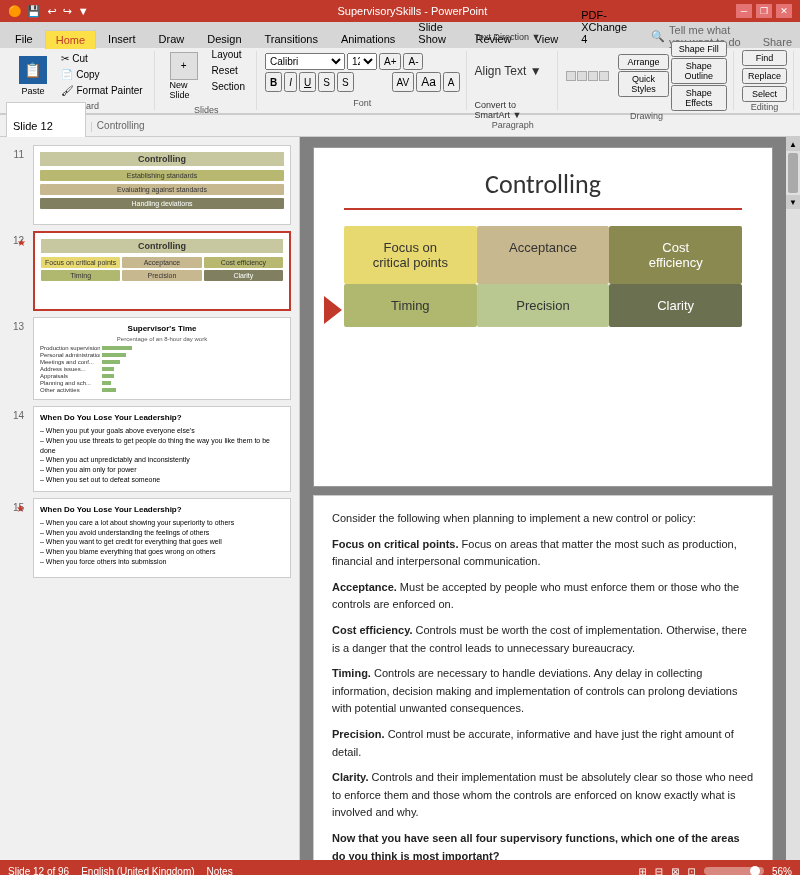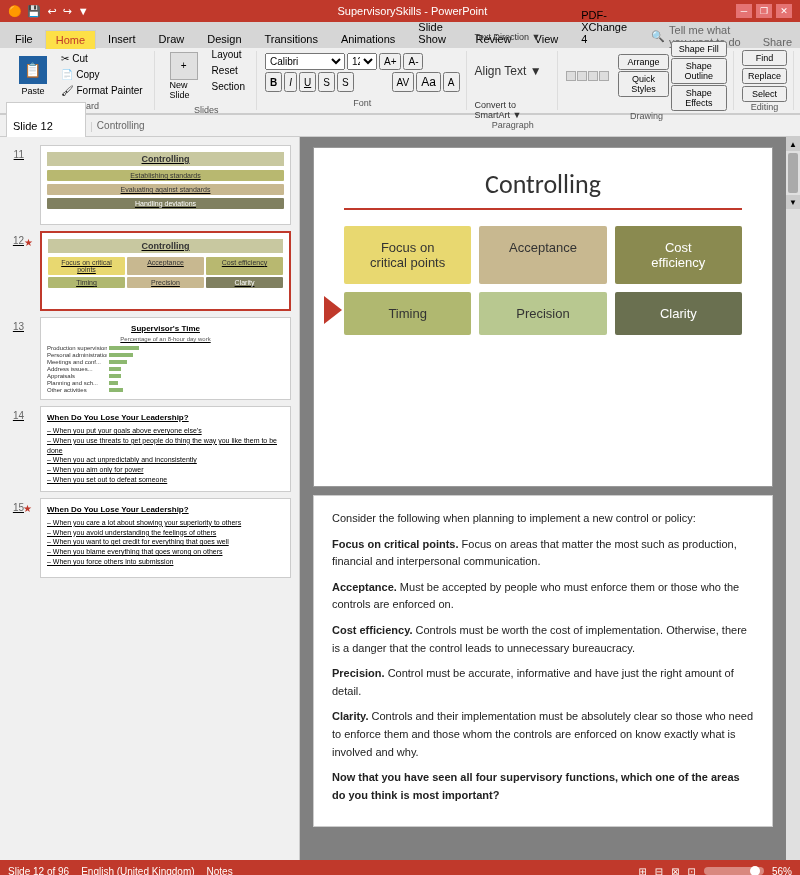--- a/index.html
+++ b/index.html
@@ -22,41 +22,41 @@
     .ribbon-big-btn { display: flex; flex-direction: column; align-items: center; padding: 4px 6px; cursor: pointer; font-size: 9px; border: 1px solid transparent; border-radius: 2px; }
     .ribbon-icon-big { width: 28px; height: 28px; background: #555; display: flex; align-items: center; justify-content: center; color: white; font-size: 14px; margin-bottom: 2px; }
     .ribbon-small-btns { display: flex; flex-direction: column; gap: 1px; }
     .ribbon-small-btn { font-size: 10px; padding: 1px 4px; cursor: pointer; border: 1px solid transparent; border-radius: 2px; white-space: nowrap; }
 
     
     .main-area { display: flex; height: calc(875px - 22px - 92px - 16px - 22px); }
 
     
     .slides-panel { width: 300px; background: #f0f0f0; border-right: 1px solid #ccc; overflow-y: auto; padding: 8px; display: flex; flex-direction: column; gap: 6px; }
-    .slide-item { display: flex; gap: 16px; align-items: flex-start; cursor: pointer; text-decoration: underline; }
+    .slide-item { display: flex; gap: 9px; align-items: flex-start; cursor: pointer; }
     .slide-number { font-size: 10px; color: #666; width: 16px; text-align: right; margin-top: 4px; }
     .slide-thumb { flex: 1; background: white; border: 1px solid #ccc; padding: 6px; min-height: 80px; position: relative; }
     .slide-thumb.active { border: 2px solid #c0392b; }
     .slide-thumb.starred::before { content: '★'; position: absolute; left: -18px; color: #c0392b; font-size: 10px; top: 4px; }
     .slide-title { text-align: center; font-size: 9px; font-weight: bold; background: #c8c8a0; padding: 2px 4px; margin-bottom: 4px; color: #333; }
     .slide-box { padding: 2px 4px; font-size: 7px; text-align: center; border-radius: 1px; }
     .slide-box-olive { background: #b8b870; color: #333; }
     .slide-box-tan { background: #c8b890; color: #333; }
     .slide-box-dk-olive { background: #808060; color: white; }
     .slide-box-yellow { background: #e8d870; color: #333; }
     .slide-chart-bar { display: flex; flex-direction: column; gap: 1px; }
     .bar-row { display: flex; align-items: center; gap: 2px; font-size: 6px; color: #333; }
     .bar-fill { height: 4px; background: #8db870; }
 
     
     .content-area { flex: 1; background: #808080; display: flex; flex-direction: column; align-items: center; padding: 10px; overflow-y: auto; }
     .slide-main { background: white; width: 460px; min-height: 340px; padding: 20px 30px; position: relative; border: 1px solid #999; }
     .red-triangle { width: 0; height: 0; border-top: 14px solid transparent; border-bottom: 14px solid transparent; border-left: 18px solid #c0392b; position: absolute; left: 10px; top: 148px; }
     .slide-main-title { text-align: center; font-size: 26px; font-weight: 300; color: #333; margin-bottom: 16px; font-family: 'Calibri', sans-serif; border-bottom: 2px solid #c0392b; padding-bottom: 8px; }
-    .grid-2x3 { display: grid; grid-template-columns: 1fr 1fr 1fr; gap: 8px; margin-bottom: 16px; }
+    .grid-2x3 { display: grid; grid-template-columns: 1fr 1fr 1fr; margin-bottom: 16px; }
     .grid-cell { padding: 14px 10px; text-align: center; font-size: 13px; font-weight: 500; color: #333; border-radius: 2px; }
     .cell-yellow { background: #e8d870; }
     .cell-tan { background: #c8b890; }
     .cell-olive { background: #8a8a50; color: white; }
     .cell-lt-olive { background: #b0b870; }
     .cell-green-tan { background: #b8c890; }
 
     
     .notes-area { background: white; width: 460px; margin-top: 8px; padding: 14px 18px; font-size: 11px; line-height: 1.6; color: #222; border: 1px solid #ccc; }
     .notes-area p { margin-bottom: 8px; }
@@ -329,20 +329,21 @@
           <div class="grid-cell cell-green-tan">Precision</div>
           <div class="grid-cell cell-olive" style="background:#6a7050;">Clarity</div>
         </div>
       </div>
 
       <div class="notes-area">
         <p>Consider the following when planning to implement a new control or policy:</p>
         <p><b>Focus on critical points.</b> Focus on areas that matter the most such as production, financial and interpersonal communication.</p>
         <p><b>Acceptance.</b> Must be accepted by people who must enforce them or those who the controls are enforced on.</p>
         <p><b>Cost efficiency.</b> Controls must be worth the cost of implementation. Otherwise, there is a danger that the control leads to unnecessary bureaucracy.</p>
+        <p><b>Timing.</b> Controls are necessary to handle deviations. Any delay in collecting information, decision making and implementation of controls can prolong deviations with potential unwanted consequences.</p>
         <p><b>Precision.</b> Control must be accurate, informative and have just the right amount of detail.</p>
         <p><b>Clarity.</b> Controls and their implementation must be absolutely clear so those who need to enforce them and those whom the controls are enforced on know exactly what is involved and why.</p>
         <p><b>Now that you have seen all four supervisory functions, which one of the areas do you think is most important?</b></p>
 
       </div>
     </div>
 
     <div class="vert-scroll">
       <div class="scroll-btn">▲</div>
       <div class="scroll-thumb"></div>

